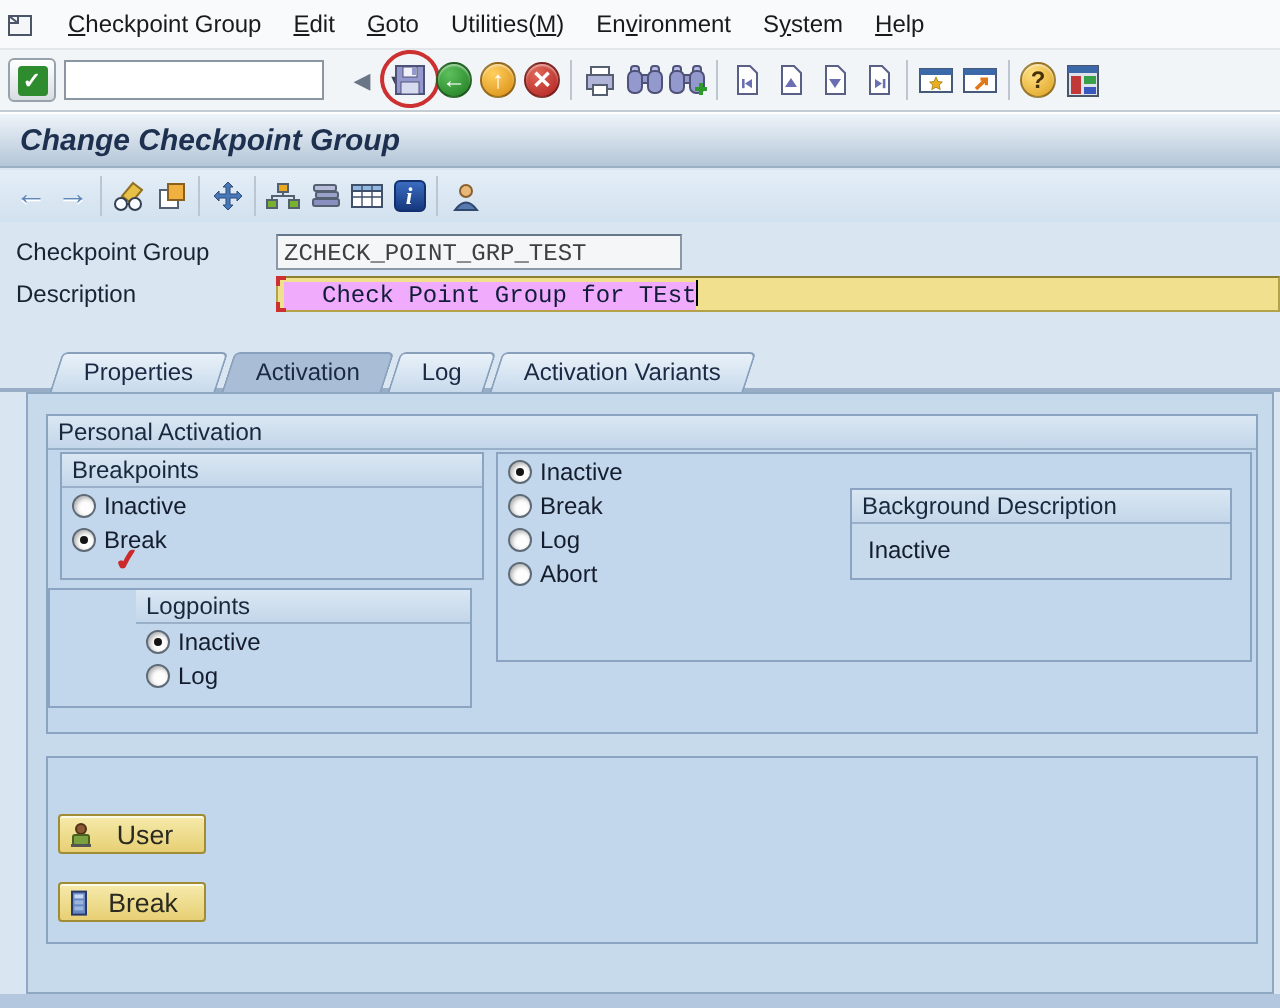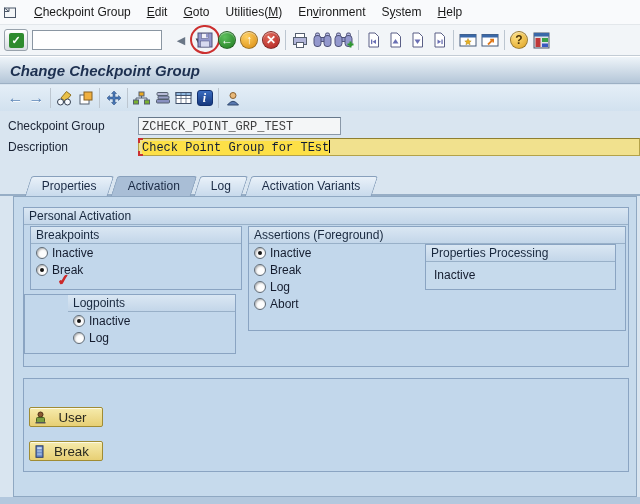--- a/index.html
+++ b/index.html
@@ -39,21 +39,21 @@
   .appbar { position:absolute; left:0; top:85px; width:640px; height:26px; background:linear-gradient(#e4eef7,#d2e1ef); display:flex; align-items:center; padding-left:5px; }
   .abtn { height:22px; min-width:21px; display:flex; align-items:center; justify-content:center; }
   .navarrow { font-size:16px; font-weight:bold; color:#5f87b8; text-shadow:0 1px 0 #fff; line-height:20px; }
   .infoicon { width:16px; height:16px; background:linear-gradient(#3a6cc0,#16387e); border:1px solid #12306e; border-radius:3px; color:#fff; font-family:"Liberation Serif",serif; font-weight:bold; font-style:italic; font-size:12px; display:flex; align-items:center; justify-content:center; }
 
   
   .flabel { position:absolute; left:8px; height:17px; line-height:17px; color:#1a2334; }
   .ffield { position:absolute; height:18px; line-height:16px; font-family:"Liberation Mono", monospace; font-size:12px; padding:1px 3px 0 3px; }
   .fgroup { left:138px; top:117px; width:203px; background:#f4f6f7; border:1px solid #8a98a8; border-top-color:#67788a; color:#404040; }
   .fdesc  { left:138px; top:138px; width:502px; background:#f1e18e; border:1px solid #b3a24a; border-top-color:#8f7f30; color:#101c38; }
-  .fdesc .sel { background:#fde047; }
+  .fdesc .sel { background:#f0abfc;padding-left:19px; }
   .cursorbar { display:inline-block; width:1px; height:13px; background:#000; vertical-align:-2px; }
   .rbrk { position:absolute; left:-1px; width:5px; height:5px; pointer-events:none; }
   .rbrk.t { top:-1px; border-left:2px solid #cc3030; border-top:2px solid #cc3030; }
   .rbrk.b { bottom:-1px; border-left:2px solid #cc3030; border-bottom:2px solid #cc3030; }
 
   
   .tabstrip { position:absolute; left:28px; top:175px; height:21px; display:flex; align-items:flex-end; z-index:3; }
   .tab { position:relative; height:20px; line-height:19px; padding:0 13px; margin-right:3px; background:linear-gradient(#e9f1f9,#c8daec); border:1px solid #88a0bc; border-bottom:none; transform:skewX(-18deg); border-radius:3px 3px 0 0; cursor:default; }
   .tab > span { display:inline-block; transform:skewX(18deg); color:#1a2a44; }
   .tab.active { background:#a9bed6; }
@@ -321,40 +321,39 @@
           <span class="r checked"></span>
           <span class="olabel">Inactive</span>
         </div>
         <div class="opt">
           <span class="r"></span>
           <span class="olabel">Log</span>
         </div>
       </div>
 
       <div class="gb" style="left:224px; top:18px; width:378px; height:105px;">
-        <div class="gbh">Assertions (Foreground)</div>
         <div class="opt">
           <span class="r checked"></span>
           <span class="olabel">Inactive</span>
         </div>
         <div class="opt">
           <span class="r"></span>
           <span class="olabel">Break</span>
         </div>
         <div class="opt">
           <span class="r"></span>
           <span class="olabel">Log</span>
         </div>
         <div class="opt">
           <span class="r"></span>
           <span class="olabel">Abort</span>
         </div>
 
         <div class="gb" style="left:176px; top:17px; width:191px; height:46px; background:#c6daec;">
-          <div class="gbh">Properties Processing</div>
+          <div class="gbh">Background Description</div>
           <div class="bgpval">Inactive</div>
         </div>
       </div>
     </div>
 
     <div class="gb" style="left:9px; top:181px; width:606px; height:94px;">
 
       <button class="ybtn" style="left:5px; top:28px;">
         <svg width="13" height="13">
             <circle cx="6.5" cy="3.5" r="2.5" fill="#8a5a32" stroke="#503018"></circle>

